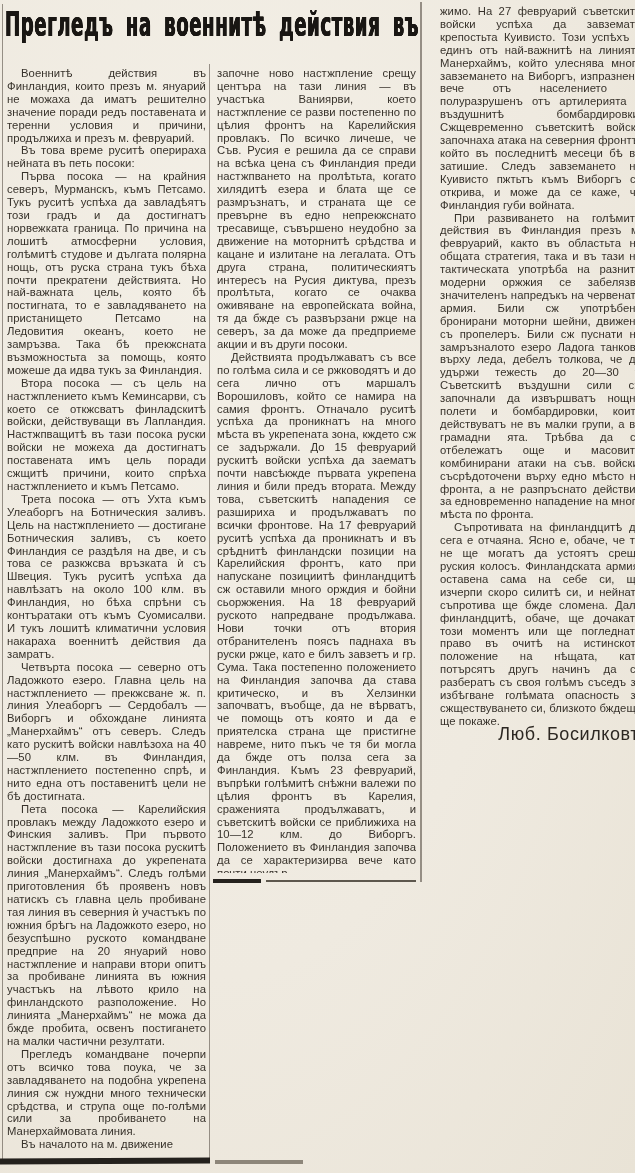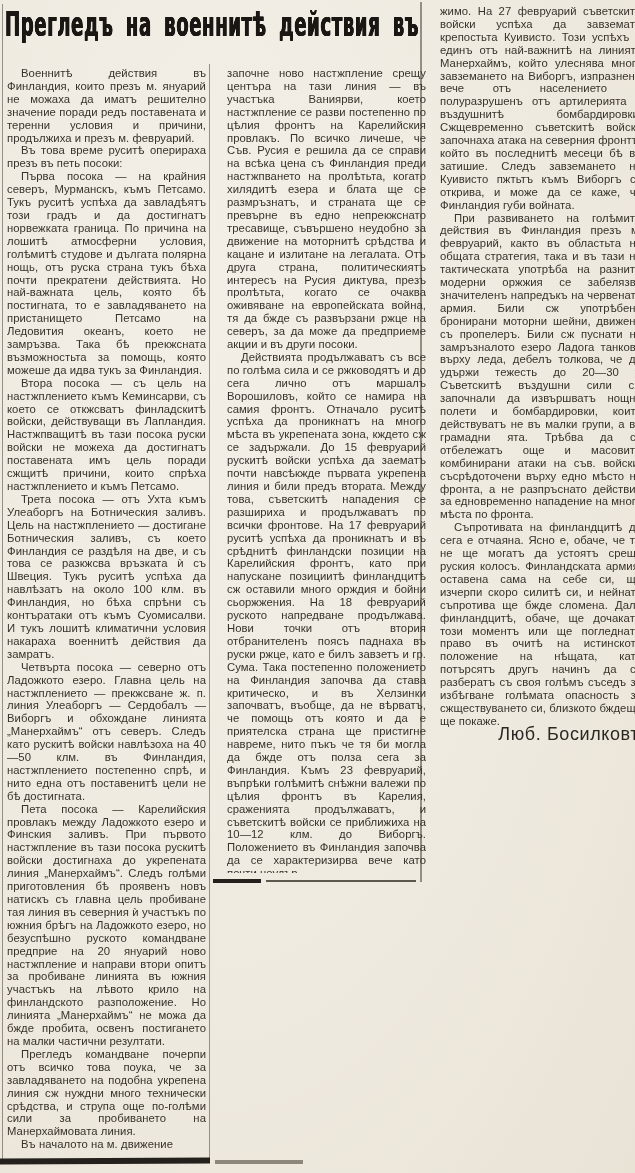--- a/index.html
+++ b/index.html
@@ -48,21 +48,21 @@
     position:absolute;
     font-size:11.3px;line-height:12.9px;
     text-align:justify;
     color:#37322b;
     overflow:hidden;
     letter-spacing:0.05px;
   }
   .col p{margin:0;padding:0;text-indent:14px;}
   .col p.cont{text-indent:0;}
   .col1{left:7px;  top:67px; width:199px; height:1090px;}
-  .col2{left:227px; top:67px; width:199px; height:806px;}
+  .col2{left:217px; top:67px; width:199px; height:806px;}
   .col3{left:440px; top:5px;  width:202px; height:752px;}
   .byline{
     margin-top:3px;
     text-align:right;
     padding-right:16px;
     font-weight:normal;
     font-size:18px;
     letter-spacing:0.6px;
     color:#2c2722;
     text-indent:0;
@@ -86,21 +86,21 @@
   <div class="vrule vrule-left"></div>
   <div class="vrule vrule-mid1"></div>
   <div class="vrule vrule-mid2"></div>
 
   <div class="title-block">
     <span class="title-l1"><span class="fitx" style="transform: scaleX(0.550761);">Прегледъ на военнитѣ действия въ</span></span>
   </div>
 
   <div class="col col1">
     <p>Военнитѣ действия въ Финландия, които презъ м. януарий не можаха да иматъ решително значение поради редъ поставената и теренни условия и причини, продължиха и презъ м. февруарий.</p>
-    <p>Въ това време руситѣ оперираха презъ въ петь посоки:</p>
+    <p>Въ това време руситѣ оперираха нейната въ петь посоки:</p>
     <p>Първа посока — на крайния северъ, Мурманскъ, къмъ Петсамо. Тукъ руситѣ успѣха да завладѣятъ този градъ и да достигнатъ норвежката граница. По причина на лошитѣ атмосферни условия, голѣмитѣ студове и дългата полярна нощь, отъ руска страна тукъ бѣха почти прекратени действията. Но най-важната цель, която бѣ постигната, то е завладяването на пристанището Петсамо на Ледовития океанъ, което не замръзва. Така бѣ прекжсната възможностьта за помощь, която можеше да идва тукъ за Финландия.</p>
     <p>Втора посока — съ цель на настжплението къмъ Кеминсарви, съ което се откжсватъ финладскитѣ войски, действуващи въ Лапландия. Настжпващитѣ въ тази посока руски войски не можеха да достигнатъ поставената имъ цель поради сжщитѣ причини, които спрѣха настжплението и къмъ Петсамо.</p>
     <p>Трета посока — отъ Ухта къмъ Улеаборгъ на Ботническия заливъ. Цель на настжплението — достигане Ботническия заливъ, съ което Финландия се раздѣля на две, и съ това се разкжсва връзката ѝ съ Швеция. Тукъ руситѣ успѣха да навлѣзатъ на около 100 клм. въ Финландия, но бѣха спрѣни съ контъратаки отъ къмъ Суомисалви. И тукъ лошитѣ климатични условия накараха военнитѣ действия да замратъ.</p>
     <p>Четвърта посока — северно отъ Ладожкото езеро. Главна цель на настжплението — прекжсване ж. п. линия Улеаборгъ — Сердобалъ — Виборгъ и обхождане линията „Манерхаймъ“ отъ северъ. Следъ като рускитѣ войски навлѣзоха на 40—50 клм. въ Финландия, настжплението постепенно спрѣ, и нито една отъ поставенитѣ цели не бѣ достигната.</p>
     <p>Пета посока — Карелийския провлакъ между Ладожкото езеро и Финския заливъ. При първото настжпление въ тази посока рускитѣ войски достигнаха до укрепената линия „Манерхаймъ“. Следъ голѣми приготовления бѣ проявенъ новъ натискъ съ главна цель пробиване тая линия въ северния ѝ участъкъ по южния брѣгъ на Ладожкото езеро, но безуспѣшно руското командване предприе на 20 януарий ново настжпление и направи втори опитъ за пробиване линията въ южния участъкъ на лѣвото крило на финландското разположение. Но линията „Манерхаймъ“ не можа да бжде пробита, освенъ постигането на малки частични резултати.</p>
     <p>Прегледъ командване почерпи отъ всичко това поука, че за завладяването на подобна укрепена линия сж нуждни много технически срѣдства, и струпа още по-голѣми сили за пробиването на Манерхаймовата линия.</p>
     <p>Въ началото на м. движение</p>
   </div>
 
   <div class="col col2">

